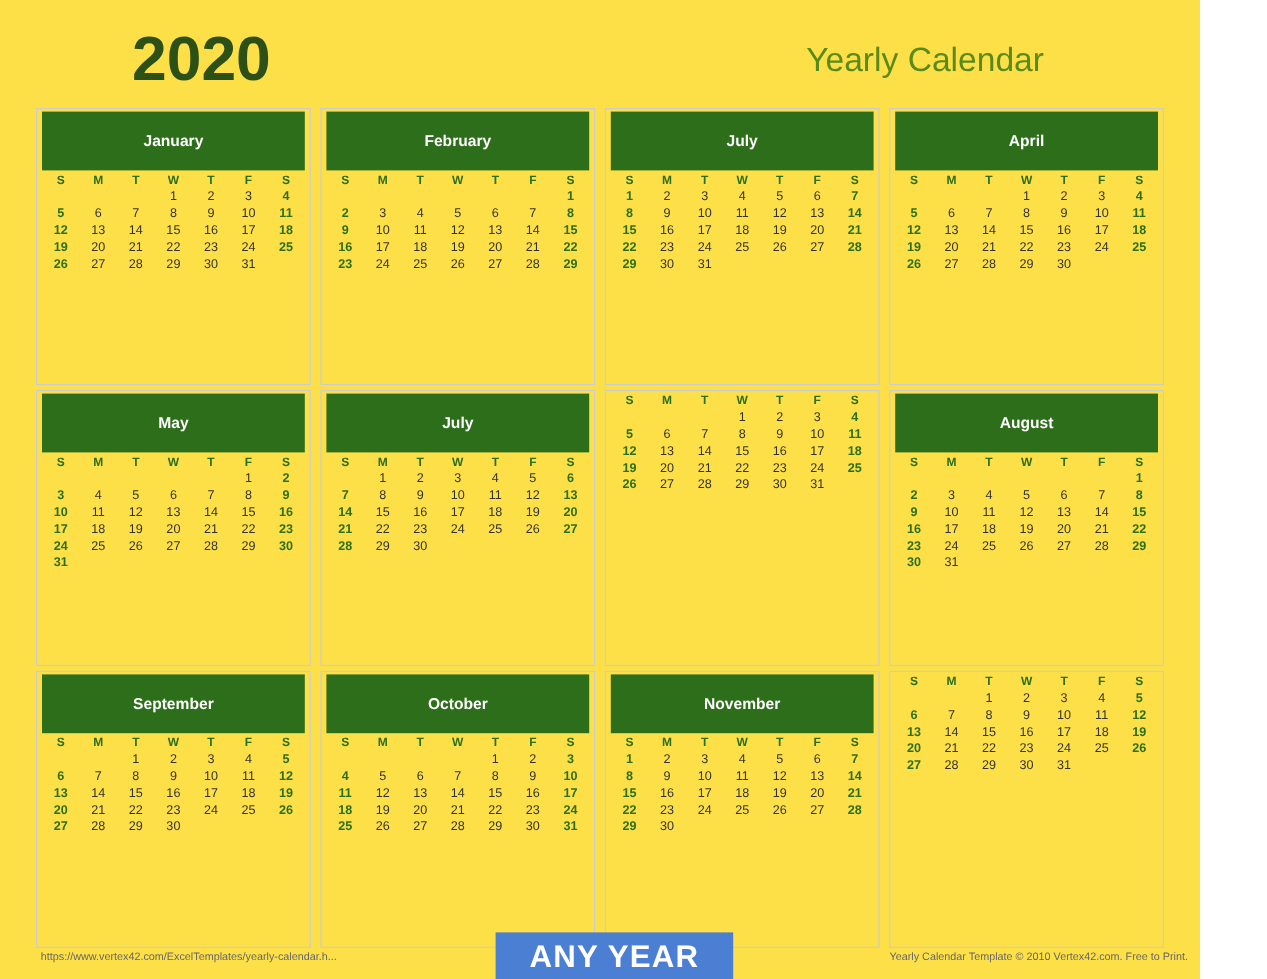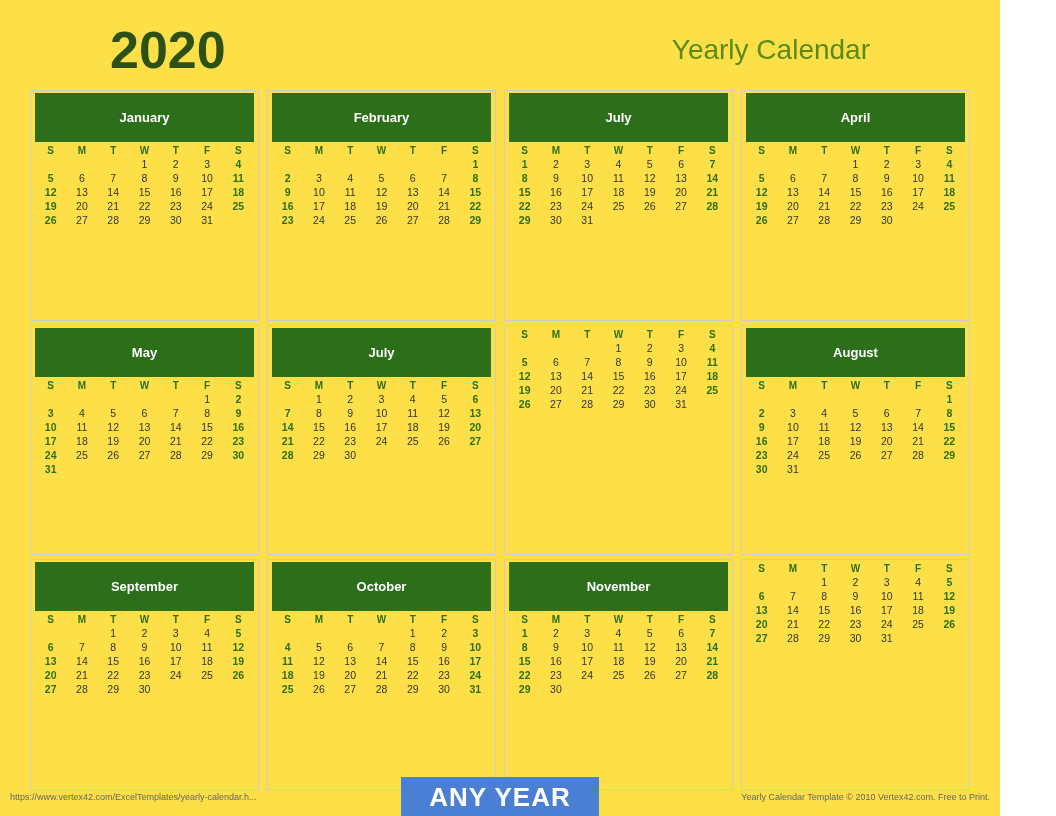--- a/index.html
+++ b/index.html
@@ -90,20 +90,21 @@
       right: 0;
       display: flex;
       align-items: center;
       height: 38px;
     }
     .footer-url {
       font-size: 9px;
       color: #666;
       padding-left: 10px;
       flex: 1;
+      margin-left: 24px;
     }
     .footer-banner {
       background: #4a7fd4;
       color: white;
       font-size: 26px;
       font-weight: bold;
       padding: 5px 28px;
       letter-spacing: 1px;
     }
     .footer-copy {

